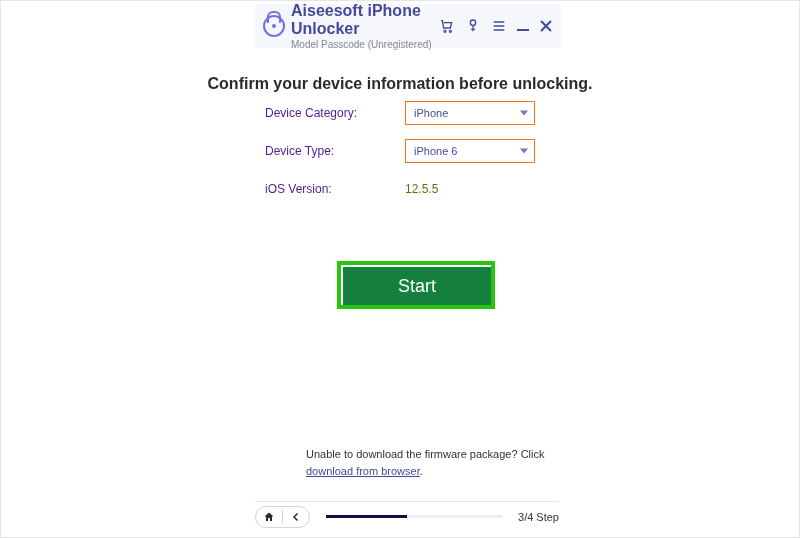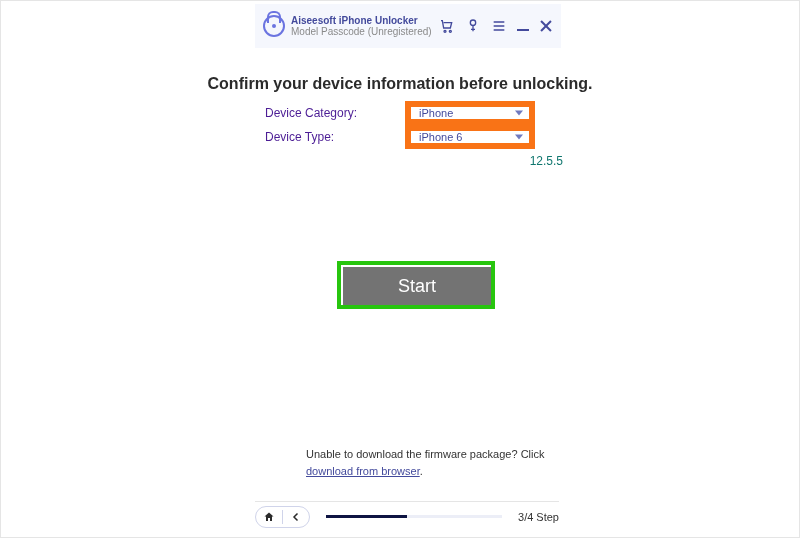--- a/index.html
+++ b/index.html
@@ -17,63 +17,63 @@
   }
   .logo::before {
     content: ""; position: absolute; left: 50%; top: -6px; transform: translateX(-50%);
     width: 10px; height: 10px; border: 2px solid #6b74e0; border-radius: 6px 6px 0 0; border-bottom: none;
   }
   .logo::after {
     content: ""; position: absolute; left: 50%; top: 50%; transform: translate(-50%,-50%);
     width: 4px; height: 4px; background: #6b74e0; border-radius: 50%;
   }
   .brand-text { line-height: 1.15; }
-  .title { font-size: 10px; font-weight: bold; color: #434a9c; }
+  .title { font-size: 16px; font-weight: bold; color: #434a9c; }
   .subtitle { font-size: 10px; color: #8a8a8a; }
   .tb-icons { margin-left: auto; display: flex; align-items: center; gap: 10px; color: #434a9c; }
   .tb-ic { width: 16px; height: 16px; display: block; }
   .tb-min { width: 12px; height: 2px; background: #434a9c; margin-top: 7px; }
   .tb-x { position: relative; width: 14px; height: 14px; }
   .tb-x::before, .tb-x::after {
     content: ""; position: absolute; left: 50%; top: 50%; width: 14px; height: 2px; background: #434a9c;
   }
   .tb-x::before { transform: translate(-50%,-50%) rotate(45deg); }
   .tb-x::after  { transform: translate(-50%,-50%) rotate(-45deg); }
 
   .heading {
     position: absolute; left: 0; right: 0; top: 74px; text-align: center;
     font-size: 16px; font-weight: bold; color: #2b2b2b;
   }
 
   .form { position: absolute; left: 264px; top: 100px; width: 300px; }
-  .row { display: flex; align-items: center; height: 24px; }
+  .row { display: flex; align-items: center; height: 24px; margin-top: 14px; }
   .row:first-child { margin-top: 0; }
   .label { width: 140px; font-size: 12px; color: #4c1d95; }
   .select {
-    width: 130px; height: 24px; border: 6px solid #f97316; background: #fff;
+    width: 130px; height: 24px; border: 1px solid #f97316; background: #fff;
     display: flex; align-items: center; padding: 0 8px; font-size: 11px; color: #434a9c;
     position: relative;
   }
   .select .caret {
     position: absolute; right: 6px; top: 50%; transform: translateY(-50%);
     width: 0; height: 0; border-left: 4px solid transparent; border-right: 4px solid transparent;
     border-top: 5px solid #707ac0;
   }
-  .value-static { flex: 1; text-align: right; font-size: 12px; color: #0f766e; padding-right: 2px; }
+  .value-static { flex: 1; text-align: left; font-size: 12px; color: #4d7c0f; padding-right: 2px; }
   .help {
     width: 14px; height: 14px; border: 1.5px solid #3aa83a; border-radius: 50%;
     color: #3aa83a; font-size: 10px; line-height: 12px; text-align: center; margin-left: 6px;
   }
 
   .start-wrap {
     position: absolute; left: 336px; top: 260px; width: 158px; height: 48px;
     border: 4px solid #27c50e; display: flex;
   }
   .start-btn {
-    flex: 1; background: #737373; color: #fff;
+    flex: 1; background: #15803d; color: #fff;
     display: flex; align-items: center; justify-content: center;
     font-size: 18px; border-left: 2px solid #fff; border-top: 2px solid #fff;
     cursor: pointer;
   }
 
   .foot-text {
     position: absolute; left: 305px; width: 272px; font-size: 11px; color: #333; line-height: 1.5;
   }
   .ft1 { top: 445px; }
   .ft2 { top: 482px; }
@@ -147,20 +147,21 @@
       </div>
     </div>
     <div class="row">
       <div class="label">Device Type:</div>
       <div class="select">
         <span>iPhone 6</span>
         <span class="caret"></span>
       </div>
     </div>
     <div class="row">
+      <div class="label">iOS Version:</div>
       <div class="value-static">12.5.5</div>
     </div>
   </div>
 
   <div class="start-wrap">
     <div class="start-btn">Start</div>
   </div>
 
   <div class="foot-text ft1">
     <span>Unable to download the firmware package? Click </span><span class="link">download from browser</span><span>.</span>

